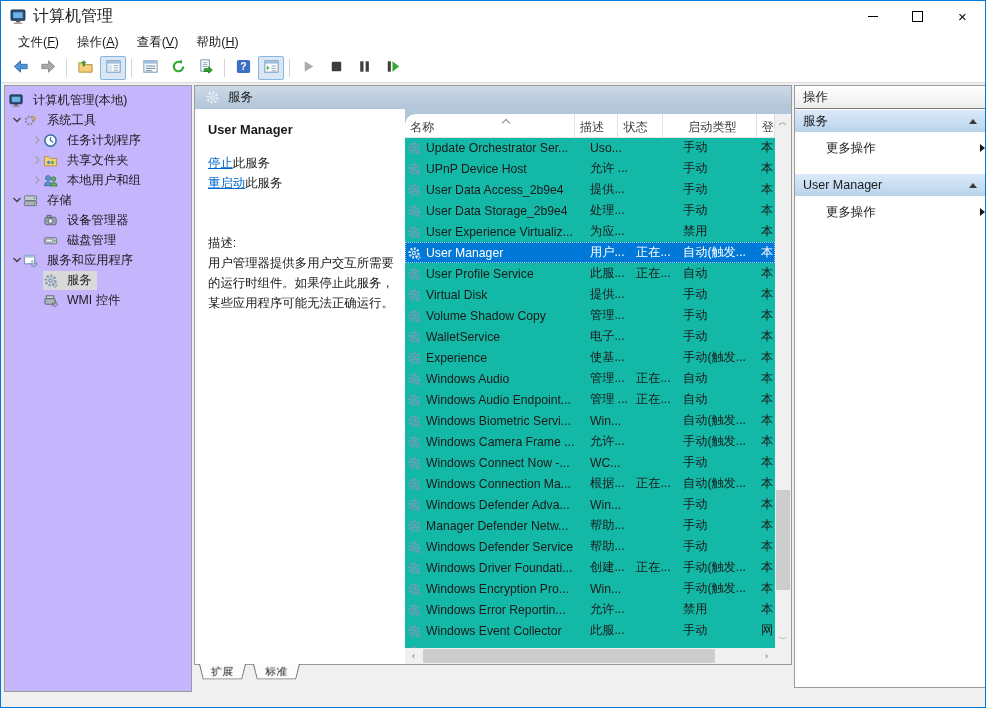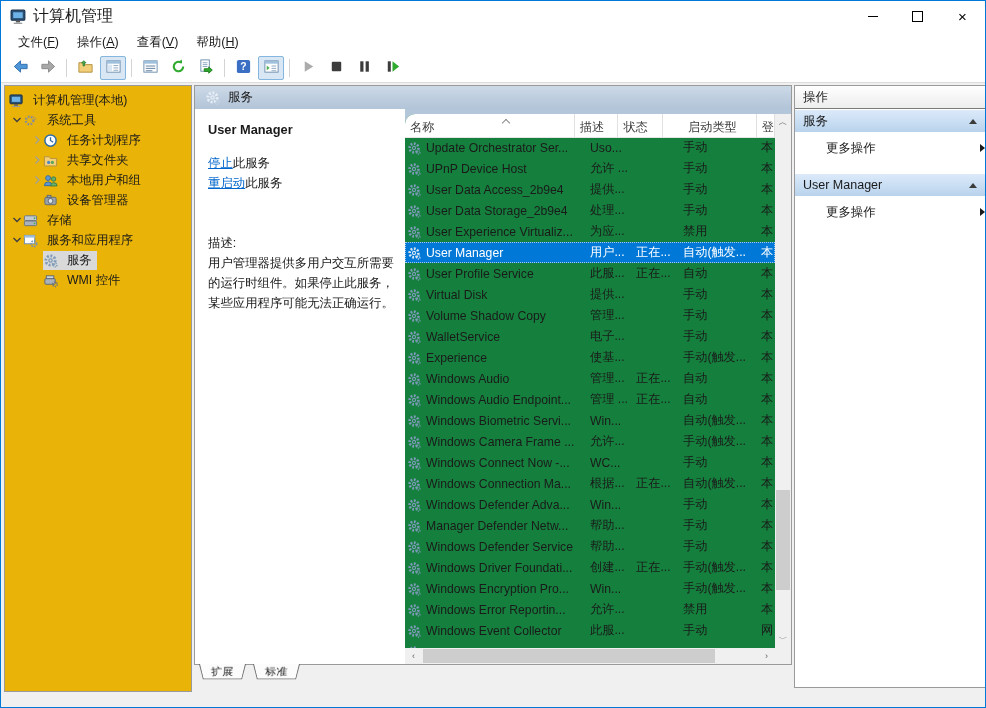--- a/index.html
+++ b/index.html
@@ -18,21 +18,21 @@
   .menubar{position:absolute;left:0;top:30px;right:0;height:23px;background:#fff;display:flex;align-items:center;padding-left:8px;}
   .menu-item{padding:2px 9px;font-size:12.5px;}
   .menu-item u{text-decoration:underline;}
   
   .toolbar{position:absolute;left:0;top:53px;right:0;height:28px;background:#fff;border-bottom:1px solid #dcdcdc;display:flex;align-items:center;padding-left:5px;}
   .tbtn{width:24px;height:22px;display:flex;align-items:center;justify-content:center;margin:0 1px;border:1px solid transparent;border-radius:2px;}
   .tbtn svg{width:17px;height:17px;}
   .tbtn.toggled{background:#d9e7f5;border-color:#85b6e0;}
   .tsep{width:1px;height:18px;background:#d4d4d4;margin:0 4px;}
   
-  .tree-panel{position:absolute;left:3px;top:84px;width:186px;height:601px;background:#eab308;border:1px solid #9a9a9a;overflow:hidden;}
+  .tree-panel{position:absolute;left:3px;top:84px;width:186px;height:601px;background:#c4b5fd;border:1px solid #9a9a9a;overflow:hidden;}
   .mid-panel{position:absolute;left:193px;top:84px;width:596px;height:578px;background:#fff;border:1px solid #9a9a9a;overflow:hidden;}
   .act-panel{position:absolute;left:793px;top:84px;width:190px;height:601px;background:#fff;border:1px solid #9a9a9a;overflow:hidden;}
   
   .trow{height:20px;display:flex;align-items:center;white-space:nowrap;}
   .trow .expander{width:12px;height:12px;flex:0 0 12px;display:flex;align-items:center;justify-content:center;}
   .trow .ticon{width:16px;height:15px;flex:0 0 16px;margin-right:5px;}
   .trow .ticon svg{width:15px;height:15px;}
   .tlabel{padding:1px 3px;font-size:12.3px;}
   .trow.sel .selwrap{background:#d9d9d9;}
   .selwrap{display:flex;align-items:center;padding:0 2px 0 0;}
@@ -40,21 +40,21 @@
   .mid-header{position:absolute;left:0;top:0;right:0;height:23px;background:linear-gradient(#ccd9e7,#b2c4d8);display:flex;align-items:center;z-index:3;}
   .mid-header .hicon{width:15px;height:15px;margin:0 8px 0 10px;}
   .mid-header .htitle{font-size:12.5px;}
   .band{position:absolute;left:205px;top:23px;right:0;height:18px;background:#b4c6da;z-index:1;}
   .detail{position:absolute;left:0;top:23px;width:210px;bottom:0;background:#fff;padding:13px 8px 0 13px;box-sizing:border-box;z-index:2;}
   .detail .dtitle{font-weight:bold;font-size:12.8px;margin-bottom:16px;}
   .dlink-line{line-height:20px;font-size:12.4px;}
   .dlink{color:#0066cc;text-decoration:underline;}
   .ddesc-label{margin-top:40px;line-height:20px;font-size:12.4px;}
   .ddesc{line-height:20px;font-size:12.4px;width:192px;}
-  .listwrap{position:absolute;left:210px;top:28px;right:0;bottom:0;background:#15803d;border-top-left-radius:10px;z-index:2;overflow:hidden;}
+  .listwrap{position:absolute;left:210px;top:28px;right:0;bottom:0;background:#14b8a6;border-top-left-radius:10px;z-index:2;overflow:hidden;}
   
   .lheader{position:absolute;left:0;top:0;right:16px;height:23px;display:flex;background:#fff;border-bottom:1px solid #e5e5e5;z-index:2;}
   .lh{box-sizing:border-box;border-right:1px solid #e0e0e0;padding:5px 0 0 5px;color:#3c3c3c;font-size:12.2px;white-space:nowrap;overflow:hidden;position:relative;}
   .sortmark{position:absolute;left:98px;top:4px;width:7px;height:7px;}
   .sortmark:before{content:"";position:absolute;left:0;top:2px;width:5px;height:5px;border-left:1px solid #8a8a8a;border-top:1px solid #8a8a8a;transform:rotate(45deg);}
   .lrows{position:absolute;left:0;top:23px;right:16px;bottom:16px;overflow:hidden;}
   .row{height:21px;display:flex;align-items:center;font-size:12.2px;}
   .cell{box-sizing:border-box;padding-left:5px;white-space:nowrap;overflow:hidden;}
   .cell.name{display:flex;align-items:center;padding-left:2px;}
   .cell.name svg{width:14px;height:14px;flex:0 0 14px;margin-right:5px;}
@@ -268,45 +268,56 @@
         <span class="selwrap">
           <span class="ticon"><svg viewBox="0 0 16 16">
               <circle cx="5.4" cy="5.4" r="2.6" fill="#5d98d4" stroke="#35699c"></circle>
               <path d="M1.5 13.5 a4 4 0 0 1 8 0 Z" fill="#5d98d4" stroke="#35699c"></path>
               <circle cx="11.3" cy="6.4" r="2.3" fill="#69b06f" stroke="#3c7c42"></circle>
               <path d="M8 13.8 a3.5 3.5 0 0 1 7 0 Z" fill="#69b06f" stroke="#3c7c42"></path>
             </svg></span>
           <span class="tlabel">本地用户和组</span>
         </span>
       </div>
-      <div class="trow" style="padding-left: 26px;">
-        <span class="expander"></span>
-        <span class="selwrap">
-          <span class="ticon"><svg viewBox="0 0 16 16">
-              <rect x="2" y="4.5" width="12" height="8" rx="1.5" fill="#9aa3ad" stroke="#5d6670"></rect>
-              <circle cx="8" cy="8.5" r="2.6" fill="#dfe6ec" stroke="#5d6670"></circle>
-              <rect x="4.5" y="2.5" width="4" height="2.5" fill="#9aa3ad" stroke="#5d6670"></rect>
-            </svg></span>
-          <span class="tlabel">设备管理器</span>
-        </span>
-      </div>
       <div class="trow" style="padding-left: 6px;">
         <span class="expander">
           <svg viewBox="0 0 10 10" width="10" height="10">
             <path d="M1.5 3 L5 6.5 L8.5 3" fill="none" stroke="#404040" stroke-width="1.4"></path>
           </svg>
         </span>
         <span class="selwrap">
           <span class="ticon"><svg viewBox="0 0 16 16">
               <rect x="1.5" y="3" width="13" height="5" rx="1" fill="#c3cad1" stroke="#6b7480"></rect>
               <rect x="1.5" y="8.5" width="13" height="5" rx="1" fill="#aab2bb" stroke="#6b7480"></rect>
               <circle cx="12.3" cy="5.5" r=".9" fill="#4caf50"></circle>
               <circle cx="12.3" cy="11" r=".9" fill="#4caf50"></circle>
             </svg></span>
           <span class="tlabel">存储</span>
+        </span>
+      </div>
+      <div class="trow" style="padding-left: 26px;">
+        <span class="expander"></span>
+        <span class="selwrap">
+          <span class="ticon"><svg viewBox="0 0 16 16">
+              <rect x="2" y="4.5" width="12" height="8" rx="1.5" fill="#9aa3ad" stroke="#5d6670"></rect>
+              <circle cx="8" cy="8.5" r="2.6" fill="#dfe6ec" stroke="#5d6670"></circle>
+              <rect x="4.5" y="2.5" width="4" height="2.5" fill="#9aa3ad" stroke="#5d6670"></rect>
+            </svg></span>
+          <span class="tlabel">设备管理器</span>
+        </span>
+      </div>
+      <div class="trow" style="padding-left: 26px;">
+        <span class="expander"></span>
+        <span class="selwrap">
+          <span class="ticon"><svg viewBox="0 0 16 16">
+              <rect x="1.5" y="5" width="13" height="6.5" rx="1" fill="#c3cad1" stroke="#6b7480"></rect>
+              <rect x="3" y="6.5" width="7" height="3.2" fill="#eef1f4" stroke="#8a929c"></rect>
+              <circle cx="12.5" cy="8.2" r="1" fill="#4caf50"></circle>
+            </svg></span>
+          <span class="tlabel">磁盘管理</span>
         </span>
       </div>
       <div class="trow" style="padding-left: 6px;">
         <span class="expander">
           <svg viewBox="0 0 10 10" width="10" height="10">
             <path d="M1.5 3 L5 6.5 L8.5 3" fill="none" stroke="#404040" stroke-width="1.4"></path>
           </svg>
         </span>
         <span class="selwrap">
           <span class="ticon"><svg viewBox="0 0 16 16">

